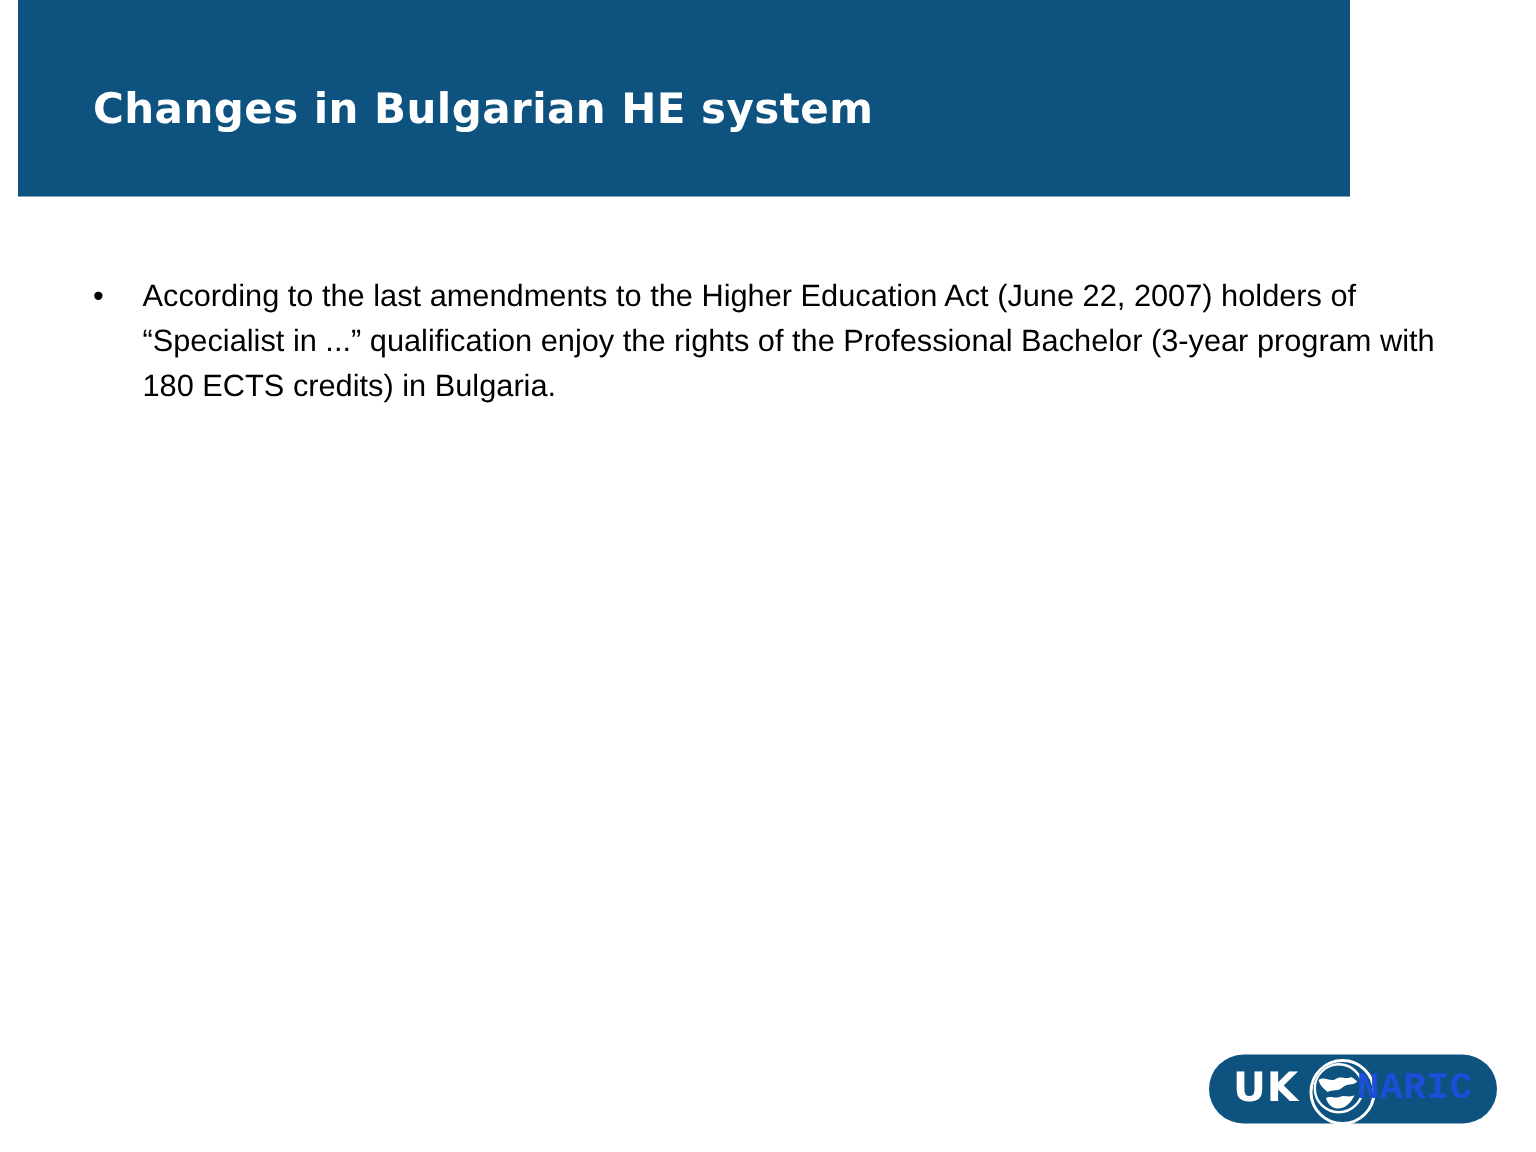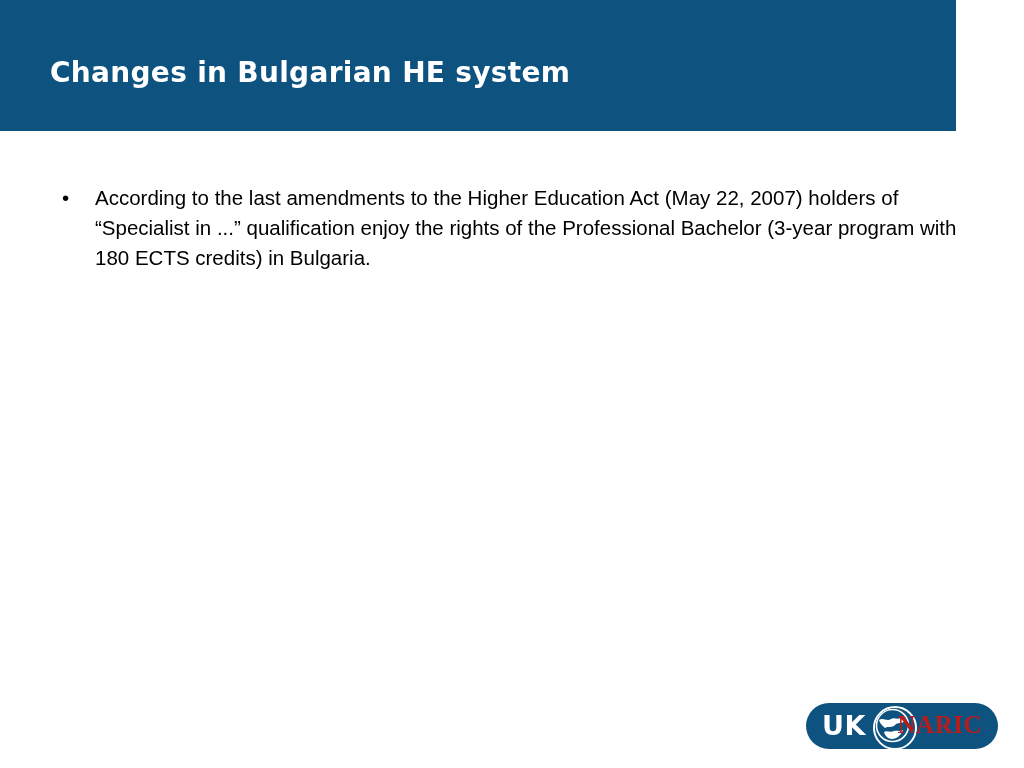--- a/index.html
+++ b/index.html
@@ -14,23 +14,23 @@
     overflow: hidden;
   }
   .slide {
     position: relative;
     width: 1024px;
     height: 768px;
     background: #ffffff;
   }
   .title-bar {
     position: absolute;
-    left: 0;
+    left: 12px;
     top: 0;
-    width: 956px;
+    width: 888px;
     height: 131px;
     background: #0e5280;
   }
   .slide-title {
     position: absolute;
     left: 50px;
     top: 56px;
     font-size: 28px;
     font-weight: bold;
     color: #ffffff;
@@ -98,23 +98,23 @@
     color: #ffffff;
     letter-spacing: 0.5px;
     font-family: "DejaVu Sans", sans-serif;
   }
   .logo-naric {
     position: absolute;
     right: 16px;
     top: 8px;
     font-size: 25px;
     font-weight: bold;
-    color: #b91c1c;
+    color: #1d4ed8;
     letter-spacing: 0.5px;
-    font-family: Liberation Serif, serif;
+    font-family: Liberation Mono, monospace;
   }
   .logo-globe {
     position: absolute;
     left: 67px;
     top: 3px;
     width: 40px;
     height: 40px;
     border-radius: 50%;
     background: #0e5280;
     border: 2.5px solid #ffffff;
@@ -130,21 +130,21 @@
 <div class="slide">
 
   <div class="title-bar">
     <div class="slide-title">Changes in Bulgarian HE system</div>
   </div>
 
   <div class="body-area">
     <ul class="bullet-list">
       <li class="bullet-item">
         <span class="bullet-marker">•</span>
-        <span class="bullet-text">According to the last amendments to the Higher Education Act (May 22, 2007) holders of “Specialist in ...” qualification enjoy the rights of the Professional Bachelor (3-year program with 180 ECTS credits) in Bulgaria.</span>
+        <span class="bullet-text">According to the last amendments to the Higher Education Act (June 22, 2007) holders of “Specialist in ...” qualification enjoy the rights of the Professional Bachelor (3-year program with 180 ECTS credits) in Bulgaria.</span>
       </li>
     </ul>
   </div>
 
   <div class="logo">
     <div class="logo-shape"></div>
     <span class="logo-uk">UK</span>
     <div class="logo-globe">
       <svg class="globe-svg" width="35" height="35" viewBox="0 0 35 35" aria-hidden="true">
         <circle cx="17.5" cy="17.5" r="17" fill="#0e5280"></circle>

